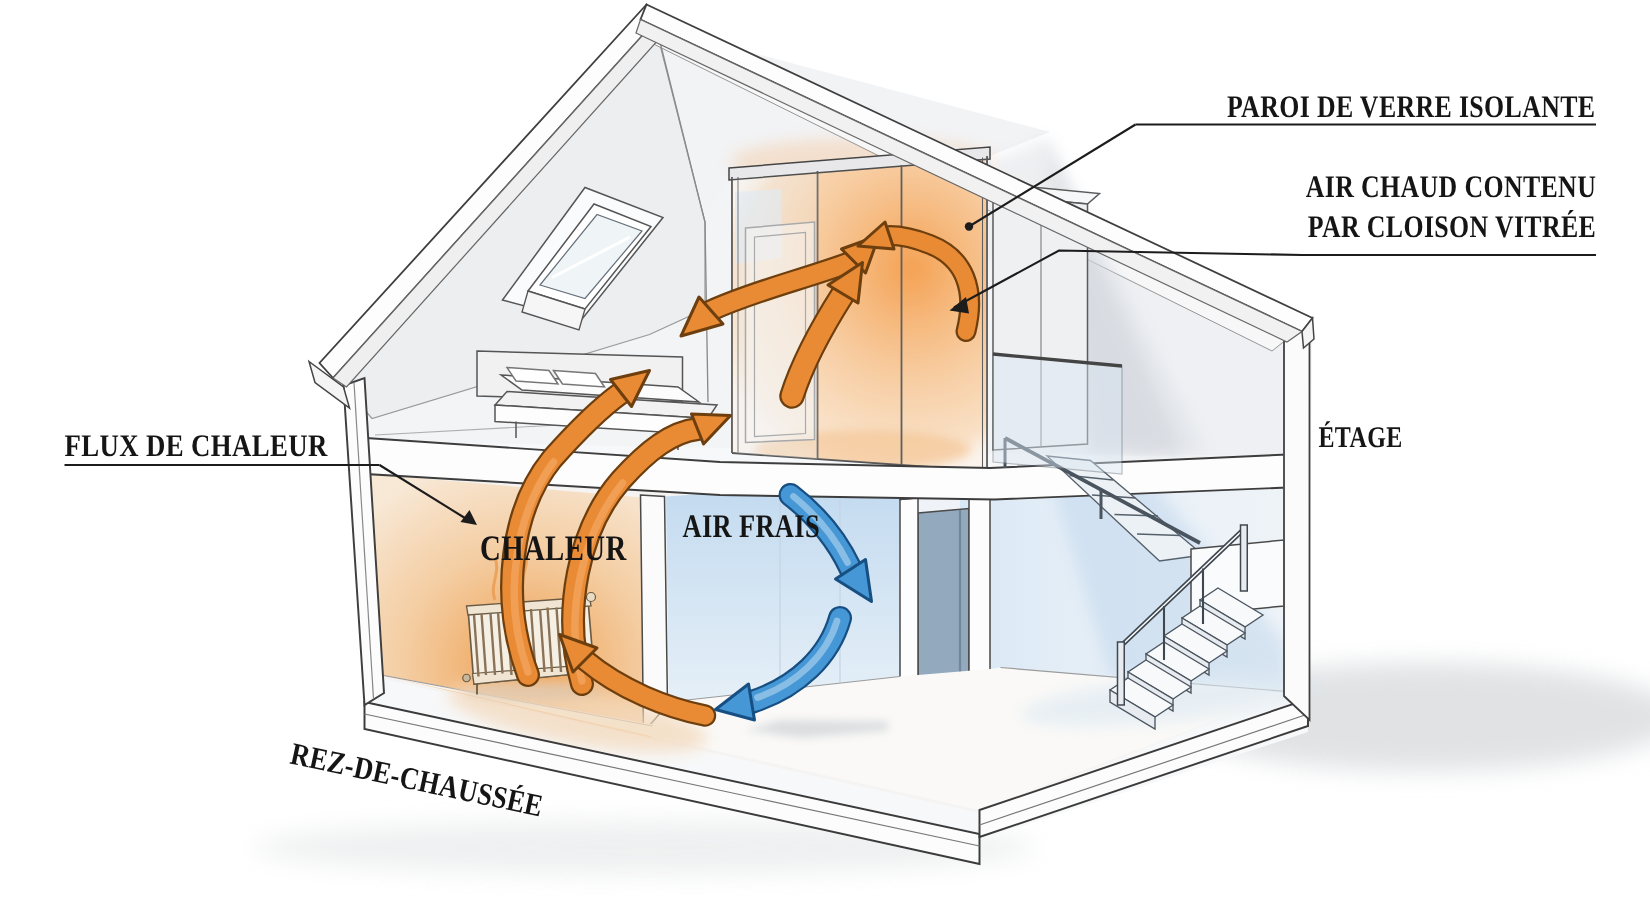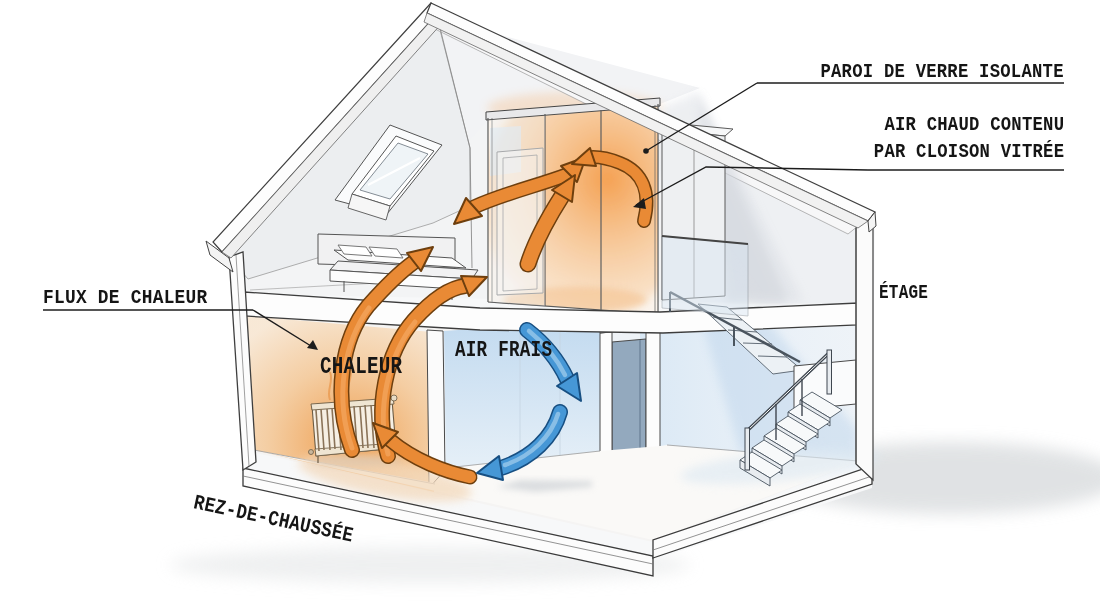--- a/index.html
+++ b/index.html
@@ -1,17 +1,17 @@
 <!DOCTYPE html>
 <html><head>
 <meta charset="utf-8">
 <style>
   html,body{margin:0;padding:0;background:#ffffff;}
   .stage{position:relative;width:1100px;height:614px;background:#ffffff;overflow:hidden;
-         font-family:Liberation Mono, monospace;}
+         font-family:Liberation Serif, serif;}
   .stage svg{position:absolute;left:0;top:0;}
   .lbl{position:absolute;font-weight:700;color:#151515;white-space:nowrap;letter-spacing:.3px;}
   .lbl.right{text-align:right;transform-origin:100% 50%;}
   .lbl.left{transform-origin:0 50%;}
   .sx82{transform:scaleX(.82);}
   .sx85{transform:scaleX(.85);}
   .sx80{transform:scaleX(.80);}
   .rot{transform:rotate(12deg) scaleX(.84);transform-origin:0 0;}
   .fs21{font-size:21px;line-height:27px;}
   .fs20{font-size:20px;}

